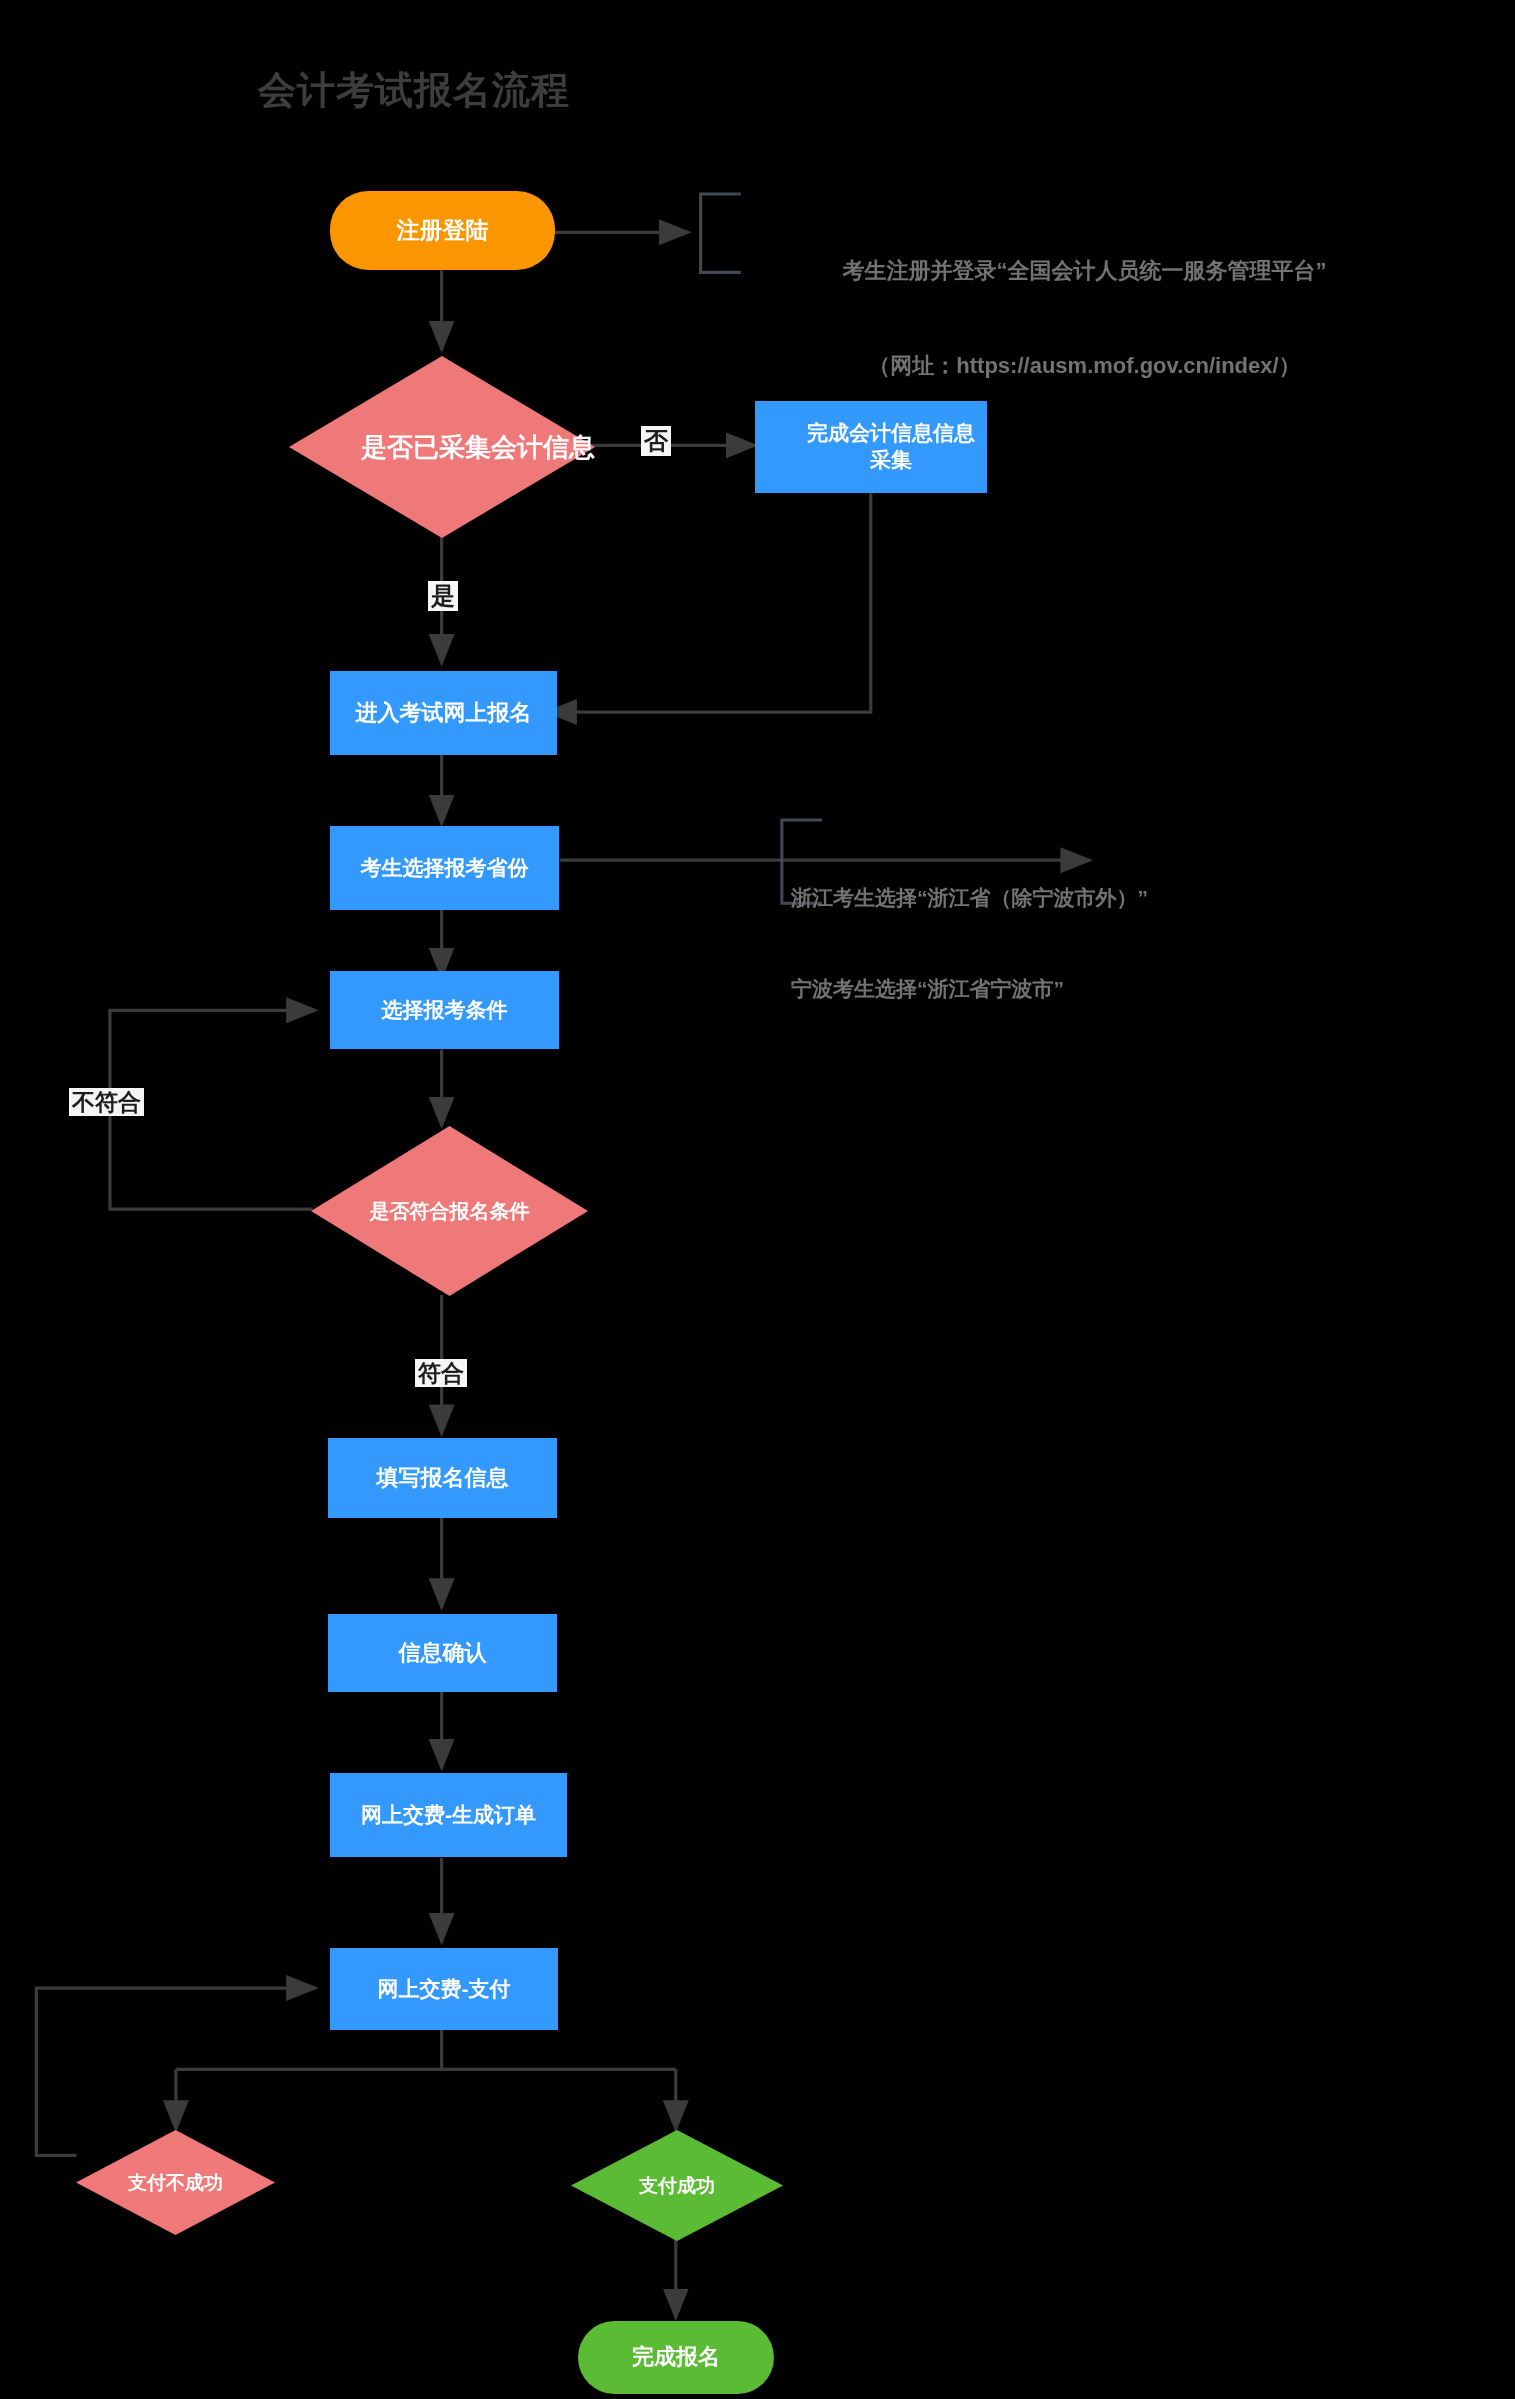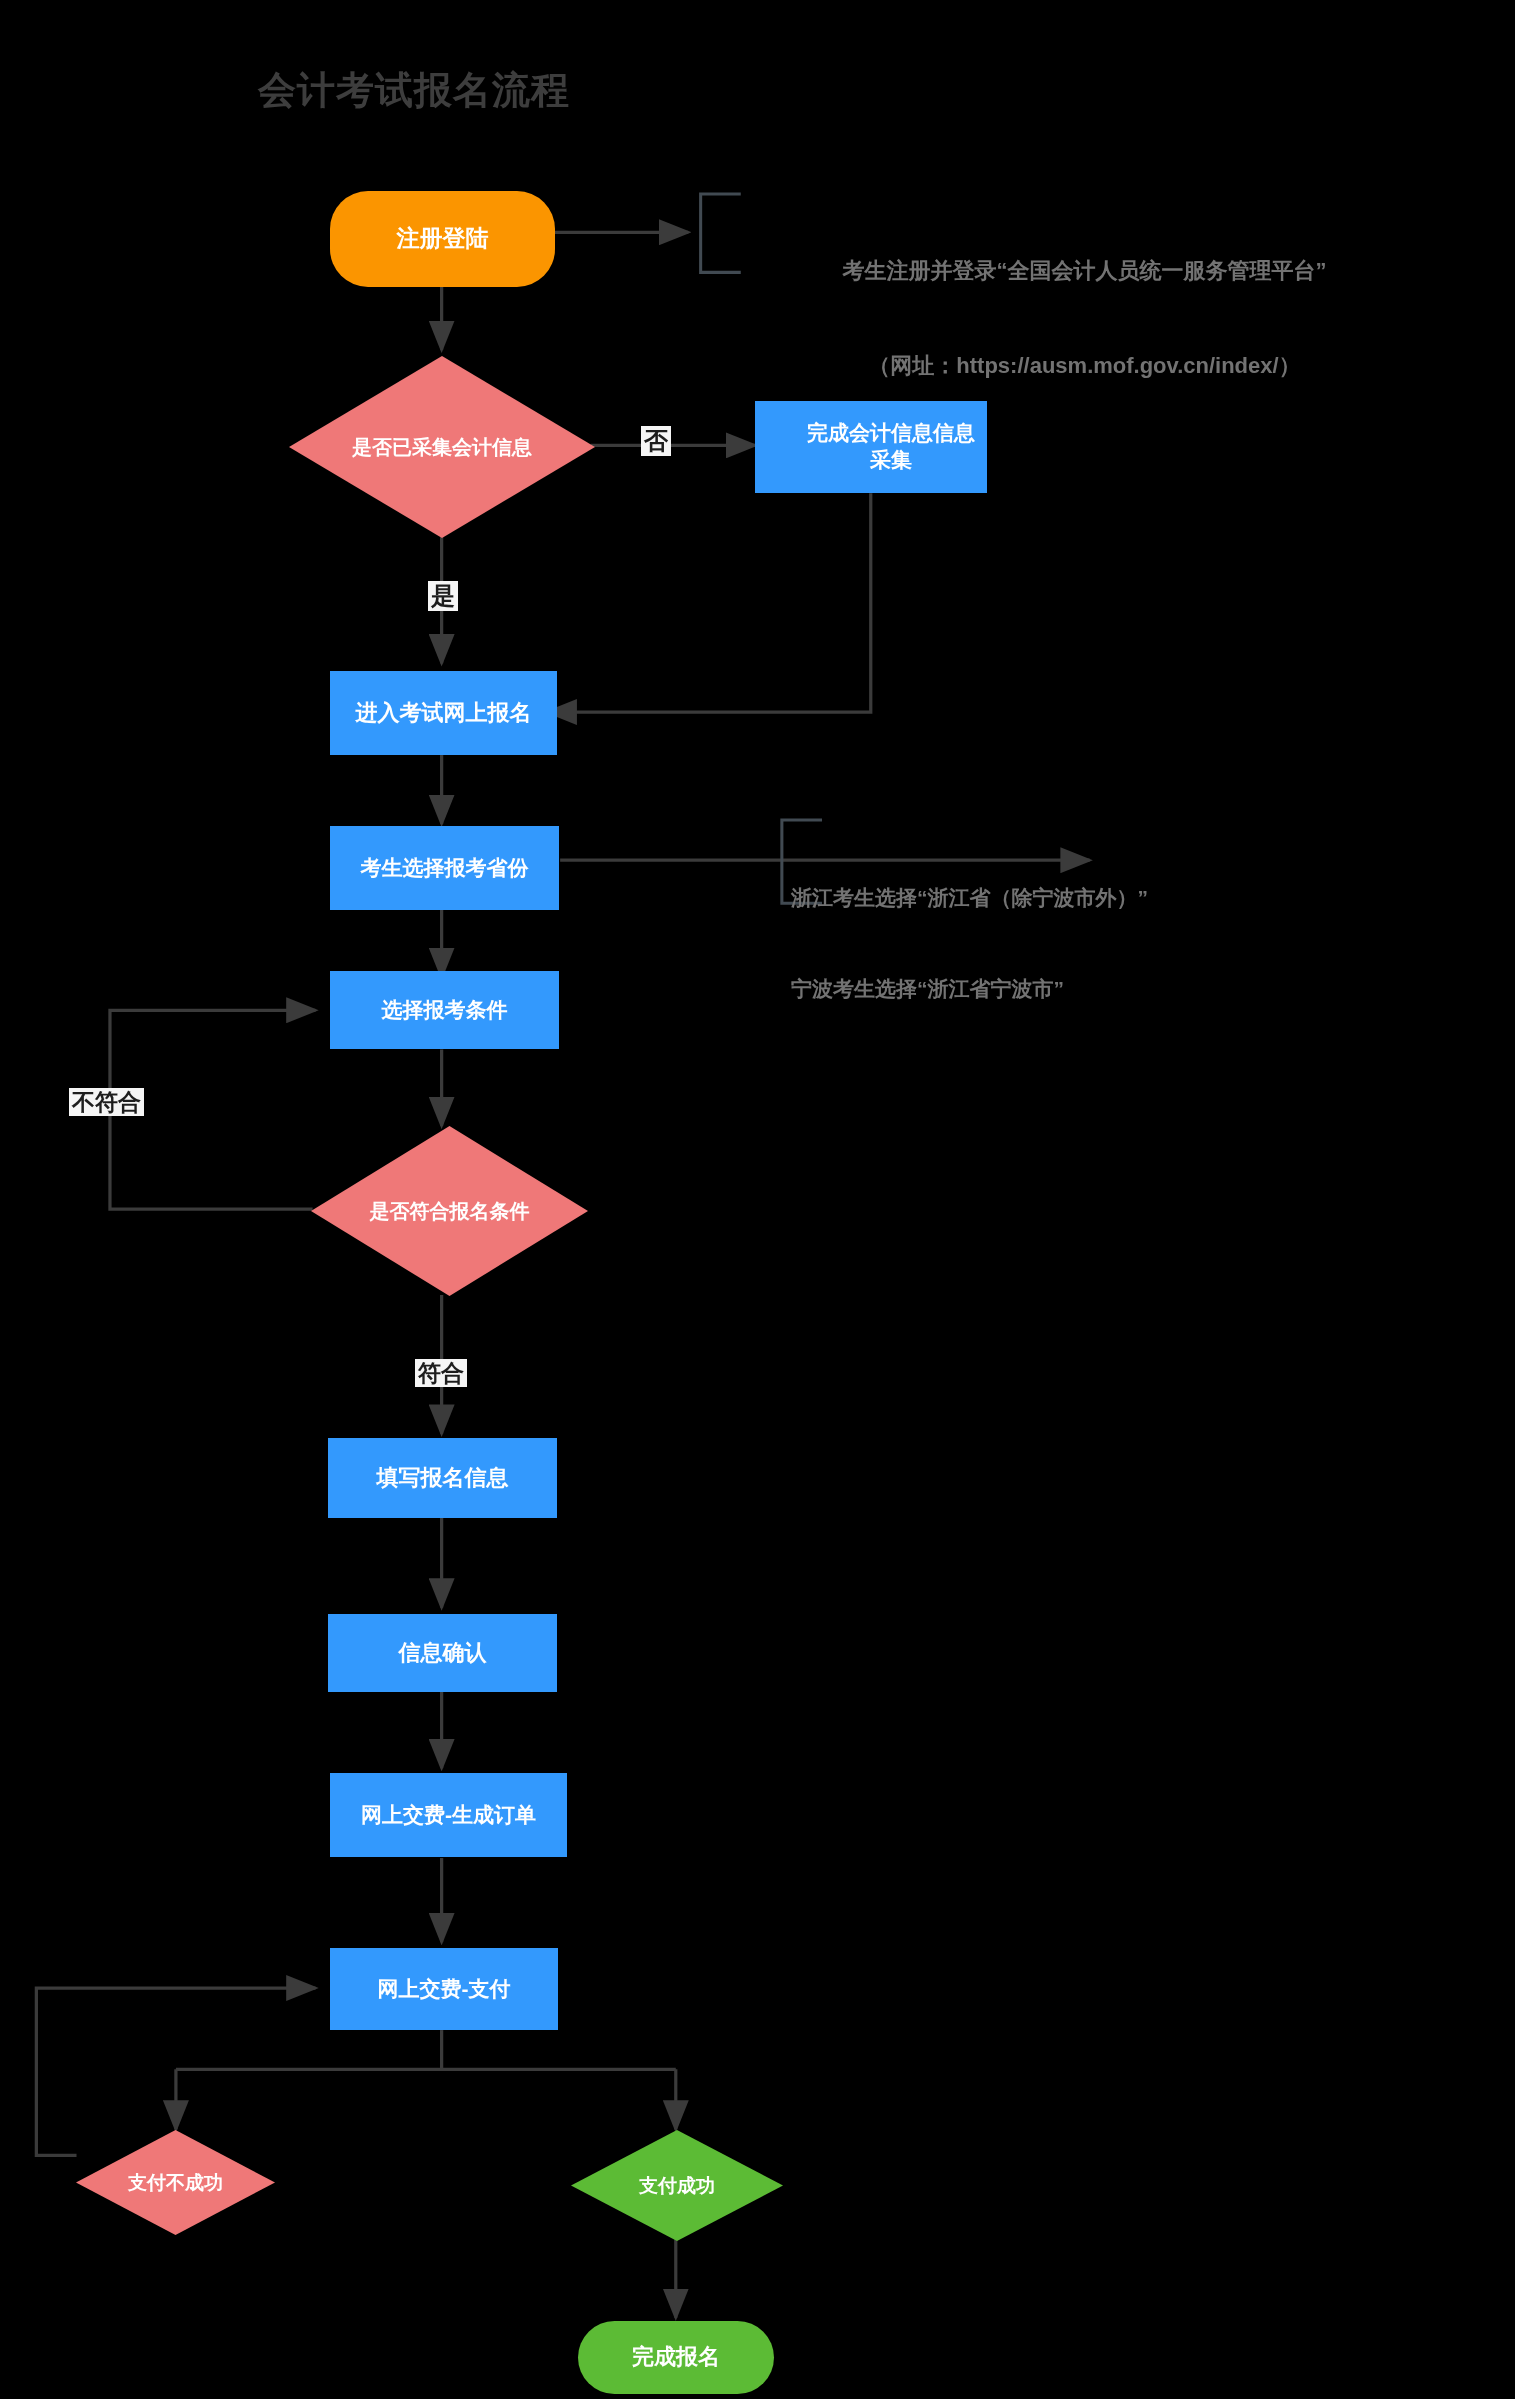--- a/index.html
+++ b/index.html
@@ -149,29 +149,29 @@
       <path d="M184,2165 L707,2165"></path>
       <path d="M184,2165 L184,2228" marker-end="url(#arrow)"></path>
       <path d="M707,2165 L707,2228" marker-end="url(#arrow)"></path>
 
       <path d="M80,2255 L38,2255 L38,2080 L330,2080" marker-end="url(#arrow)"></path>
 
       <path d="M707,2343 L707,2425" marker-end="url(#arrow)"></path>
     </g>
   </svg>
 
-  <div class="node node-round node-orange" style="left:330px; top:191px; width:225px; height:96px; font-size:23px;">
+  <div class="node node-round node-orange" style="left:330px; top:191px; width:225px; height:79px; font-size:23px;">
     <span>注册登陆</span>
   </div>
 
   <div class="diamond-wrap" style="left:289px; top:356px; width:306px; height:182px;">
     <svg class="diamond-shape" viewBox="0 0 320 190" preserveAspectRatio="none">
       <polygon points="160,0 320,95 160,190 0,95" fill="#ef7878"></polygon>
     </svg>
-    <div class="diamond-label" style="font-size:20px;">
+    <div class="diamond-label" style="font-size:26px;justify-content:flex-end;">
       <span>是否已采集会计信息</span>
     </div>
   </div>
 
   <div class="node node-rect node-blue" style="left:755px; top:401px; width:232px; height:92px; font-size:21px; flex-direction:column;padding-left:40px;">
     <span>完成会计信息信息</span>
     <span>采集</span>
   </div>
 
   <div class="node node-rect node-blue" style="left:330px; top:671px; width:227px; height:84px; font-size:22px;">

